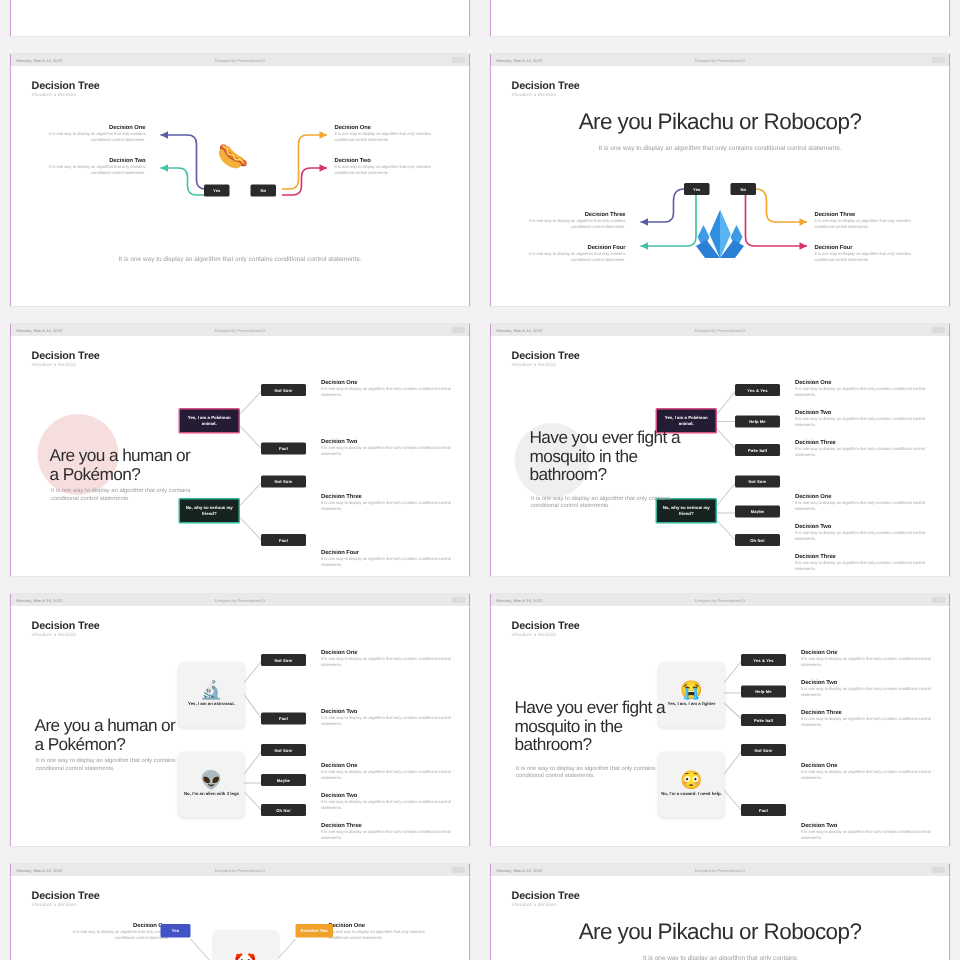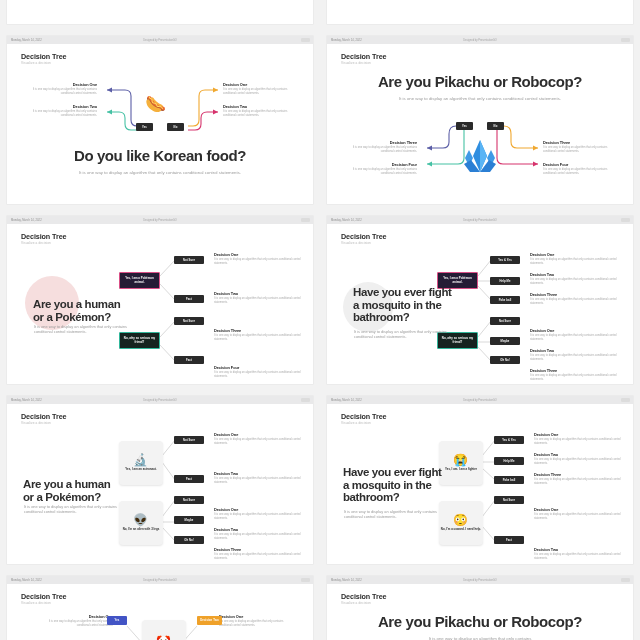--- a/index.html
+++ b/index.html
@@ -36,21 +36,21 @@
   .chrome-center{position:absolute;left:50%;transform:translateX(-50%);font-size:2.6px;color:#a6a6a6;white-space:nowrap;}
   .chrome-right{position:absolute;right:3px;width:9px;height:4px;background:#dcdcdc;border-radius:1px;}
 
   .canvas{position:absolute;left:0;top:8px;right:0;bottom:0;background:#fff;}
 
   
   .sl-title{position:absolute;left:14px;top:8px;font-size:7.2px;font-weight:bold;color:#2b2b2b;letter-spacing:-.1px;}
   .sl-sub{position:absolute;left:14px;top:17px;font-size:3.2px;color:#b9b9b9;letter-spacing:.1px;}
 
   
-  .headline{position:absolute;font-weight:bold;color:#2e2e2e;letter-spacing:-.4px;line-height:1.1;}
+  .headline{position:absolute;font-weight:normal;color:#2e2e2e;letter-spacing:-.4px;line-height:1.1;}
   .deck{position:absolute;color:#9b9b9b;line-height:1.35;}
 
   
   .dblock{position:absolute;width:76px;}
   .dblock.r{text-align:right;}
   .dtitle{font-size:3.9px;font-weight:bold;color:#222;margin:0 0 1.2px 0;letter-spacing:-.05px;}
   .dbody{font-size:2.7px;color:#a9a9a9;line-height:1.45;margin:0;}
 
   
   .pill{
@@ -151,21 +151,20 @@
         <div class="dblock" style="left:216px;top:60px;">
           <p class="dtitle">Decision Two</p>
           <p class="dbody">It is one way to display an algorithm that only contains conditional control statements.</p>
         </div>
 
         <div style="position:absolute;left:138px;top:50px;font-size:17px;">🌭</div>
 
         <div class="pill" style="left:129px;top:79px;width:17px;height:8px;">Yes</div>
         <div class="pill" style="left:160px;top:79px;width:17px;height:8px;">No</div>
 
-        <div class="headline" style="left:0;right:0;top:104px;text-align:center;font-size:15px;">Do you like Korean food?</div>
         <div class="deck" style="left:45px;right:45px;top:126px;text-align:center;font-size:4.3px;">It is one way to display an algorithm that only contains conditional control statements.</div>
       </div>
     </div>
   </div>
 
   <div class="cell">
     <div class="slide">
       <div class="chrome">
         <span class="chrome-left">Monday, March 14, 2022</span>
         <span class="chrome-center">Designed by PresentationGO</span>

